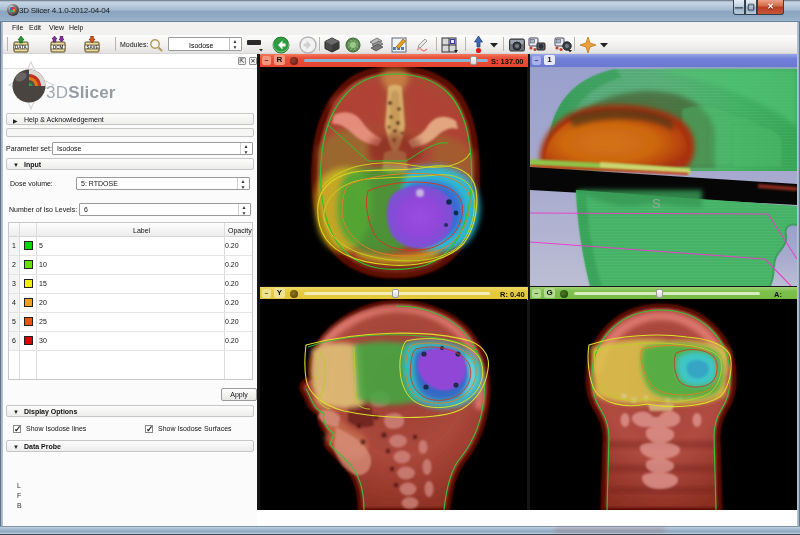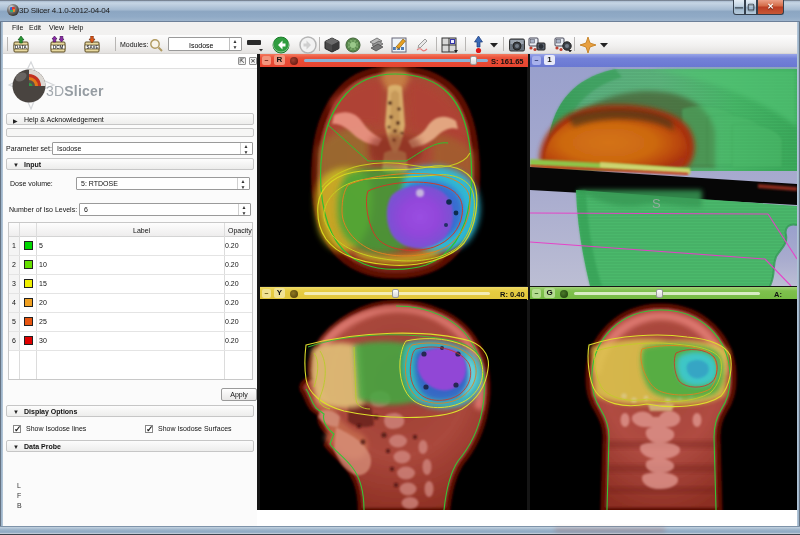--- a/index.html
+++ b/index.html
@@ -34,21 +34,21 @@
 .tsep { position:absolute; top:2px; width:1px; height:14px; background:#b8b6b4; }
 .ticon { position:absolute; top:1px; }
 #modules-label { position:absolute; left:117px; top:6px; font-size:7px; color:#111; }
 #modules-combo { position:absolute; left:165px; top:2px; width:74px; height:14px; background:#fff; border:1px solid #9a9a9a; border-radius:1px; font-size:7px; }
 #modules-combo .txt { position:absolute; left:20px; top:3.5px; }
 #modules-combo .spin { position:absolute; right:1px; top:0; width:11px; height:12px; border-left:1px solid #c0c0c0; font-size:5px; text-align:center; line-height:6px; color:#333; }
 
 #panel { position:absolute; left:3px; top:54px; width:254px; height:472px; background:#fbfbfb; }
 #panel-top { position:absolute; left:0; top:0; width:254px; height:15px; background:#fff; border-bottom:1px solid #e0e0e0; }
 .pt-btn { position:absolute; top:3px; width:8px; height:8px; border:1px solid #909090; border-radius:1px; background:#f4f4f4; color:#555; font-size:6px; line-height:7px; text-align:center; font-weight:bold;}
-#logo-txt { position:absolute; left:43px; top:29px; font-size:14px; color:#a2a8ae; letter-spacing:0.2px;}
+#logo-txt { position:absolute; left:43px; top:29px; font-size:17px; color:#a2a8ae; letter-spacing:0.2px;}
 #logo-txt b { color:#959ca2; }
 .collapse { position:absolute; left:3px; width:248px; height:12px; border:1px solid #c6c6c6; border-radius:2px;
   background:linear-gradient(180deg,#fcfcfc,#ededec); font-size:7px; color:#111; }
 .collapse .tri { position:absolute; left:6px; top:3px; font-size:6px; color:#222; }
 .collapse .lbl { position:absolute; left:17px; top:2px; }
 .row-label { position:absolute; font-size:7px; color:#111; }
 .combo { position:absolute; height:13px; background:#fff; border:1px solid #9a9a9a; border-radius:1px; font-size:7px; color:#111; }
 .combo .txt { position:absolute; left:4px; top:2px; }
 .combo .spin { position:absolute; right:1px; top:0; width:11px; height:11px; border-left:1px solid #d0d0d0; font-size:5px; text-align:center; line-height:5.5px; color:#333; padding-top:1px;}
 
@@ -327,21 +327,21 @@
     <div class="lfb" style="top:448px">B</div>
   </div>
   <div id="views">
 
     <div class="vbar" style="left:3px;top:0;background:linear-gradient(180deg,#f47b60 0%,#ea4f38 30%,#e64530 100%)">
       <div class="mini" style="background:#f2957e;color:#5a1005">–</div>
       <div class="vlabel" style="background:#f2957e">R</div>
       <div class="eye" style="background:radial-gradient(circle at 40% 40%,#a04030,#58100a)"></div>
       <div class="track" style="left:44px;width:184px;background:#8cb2d4"></div>
       <div class="handle" style="left:210px"></div>
-      <div class="vtext" style="left:231px">S: 161.65</div>
+      <div class="vtext" style="left:231px">S: 137.00</div>
     </div>
 
     <div class="vbar" style="left:273px;top:0;background:linear-gradient(180deg,#99a5e8 0%,#7381d8 35%,#6a78d2 100%)">
       <div class="mini" style="background:#a8b1ec;color:#202a60">–</div>
       <div class="vlabel" style="background:#e8eaf8">1</div>
     </div>
 
     <div class="vbar" style="left:3px;top:233px;background:linear-gradient(180deg,#f0dc6a 0%,#e6cc42 30%,#e2c63a 100%)">
       <div class="mini" style="background:#f0e294;color:#5a4a05">–</div>
       <div class="vlabel" style="background:#f0e294">Y</div>

